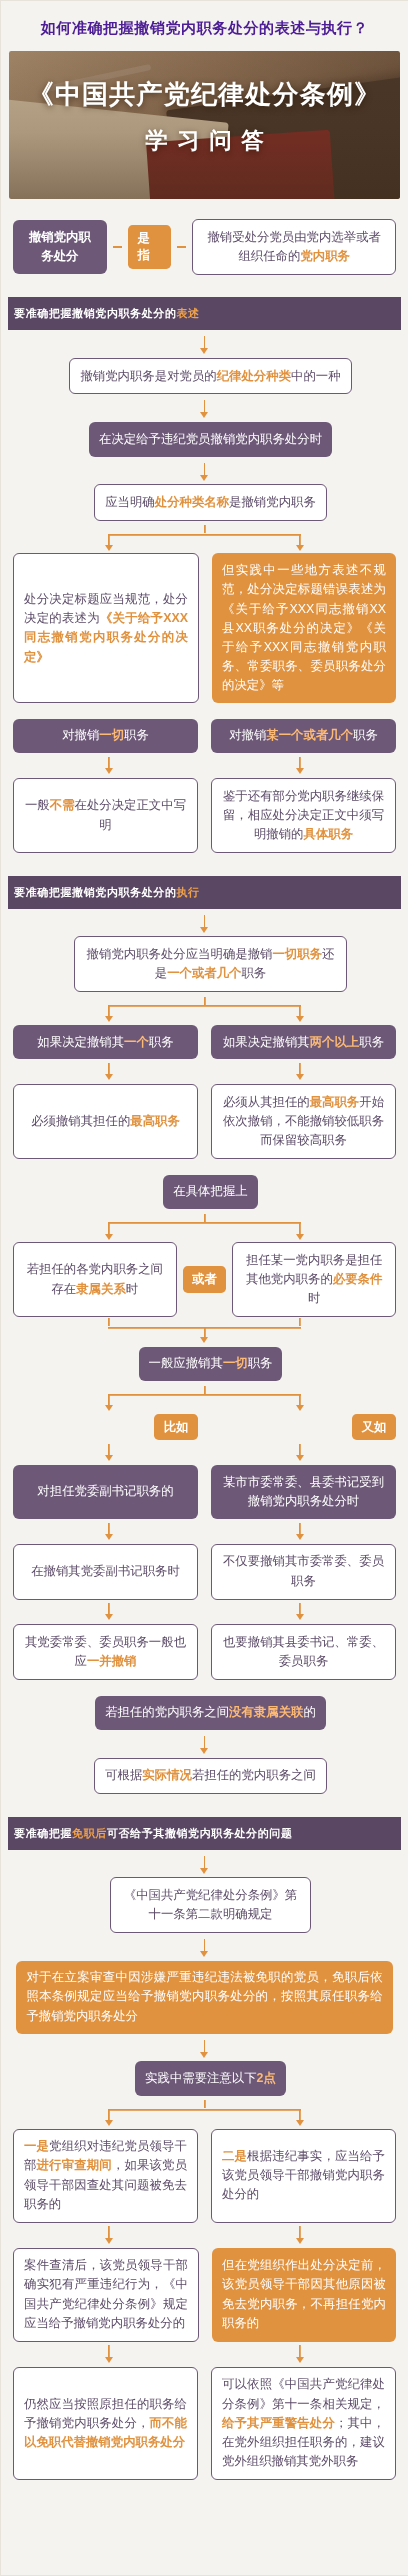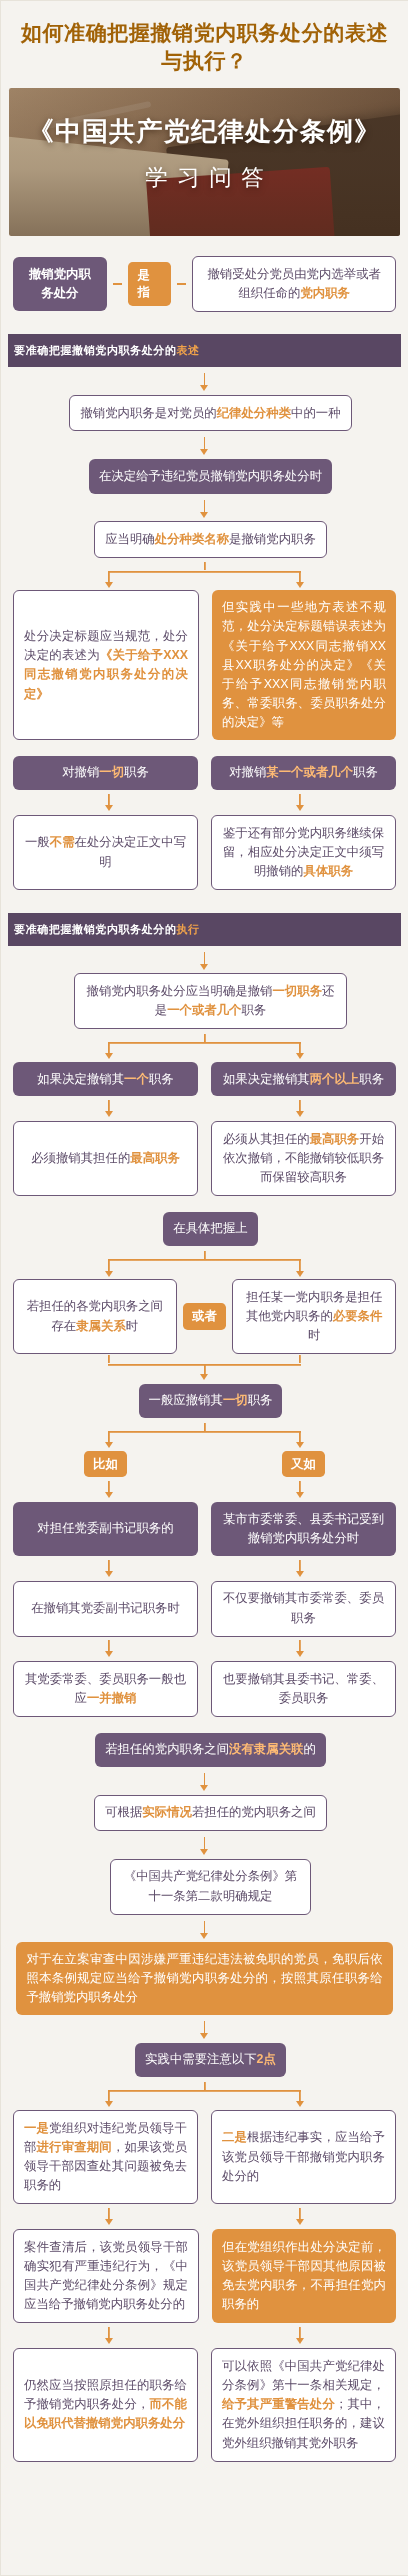--- a/index.html
+++ b/index.html
@@ -12,22 +12,22 @@
     width: 409px; min-height: 2576px;
     background: #f5f3ef;
     display: flex; flex-direction: column;
     border: 0.6px solid #e7e3da;
   }
 
   
   .page-title {
     margin: 18px 10.7px 13px;
     text-align: center;
-    font-size: 21px; font-weight: bold;
-    color: #a16207; letter-spacing: 0.6px;
+    font-size: 15px; font-weight: bold;
+    color: #4c1d95; letter-spacing: 0.6px;
   }
 
   
   .hero {
     position: relative; margin: 0 8.3px; height: 148px;
     border-radius: 2.4px; overflow: hidden;
     background: linear-gradient(120deg, #b49777 0%, #96775a 45%, #6d523c 100%);
   }
   .hero .hs { position: absolute; border-radius: 3.6px; }
   .hs1 { right: -30px; bottom: -41px; width: 255px; height: 148px; background: #4d3a2b; transform: rotate(-8deg); box-shadow: 0 -3.6px 10.7px rgba(0,0,0,.25); }
@@ -37,21 +37,21 @@
   .hero::after {
     content: ""; position: absolute; inset: 0;
     background: linear-gradient(rgba(62,41,24,.18) 0%, rgba(62,41,24,.30) 55%, rgba(62,41,24,.55) 100%);
   }
   .hero-text { position: absolute; inset: 0; z-index: 2; display: flex; flex-direction: column; align-items: center; justify-content: center; padding-bottom: 18px; }
   .hero-title {
     color: #fff; font-size: 26px; font-weight: bold; letter-spacing: 1.2px;
     text-shadow: 0 1.8px 6px rgba(40,20,5,.6);
   }
   .hero-sub {
-    margin-top: 13px; color: #fff; font-size: 22.5px; font-weight: normal;
+    margin-top: 13px; color: #fff; font-size: 22.5px; font-weight: bold;
     letter-spacing: 9.5px; text-indent: 9.5px;
     text-shadow: 0 1.8px 6px rgba(40,20,5,.6);
   }
 
   
   .box {
     border-radius: 6px; padding: 7.7px 10px;
     font-size: 12.4px; line-height: 1.55;
     display: flex; align-items: center; justify-content: center;
     text-align: center;
@@ -113,21 +113,21 @@
     background-repeat: no-repeat;
     background-size: 1.8px 12px, 1.8px 12px;
     background-position: 25% 0, 75% 0; }
   .arr2::before, .arr2::after { content: ""; position: absolute; top: 11.3px; border: 4.1px solid transparent; border-top: 6px solid #e0923f; }
   .arr2::before { left: calc(25% - 3.6px); }
   .arr2::after  { left: calc(75% - 4.7px); }
 
   
   .row2 { display: flex; gap: 13px; margin: 0 12px; align-items: stretch; }
   .row2 > .box { flex: 1; }
-  .colc { flex: 1; display: flex; justify-content: center; align-items: center; }
+  .colc { flex: 1; display: flex; justify-content: flex-end; align-items: center; }
   .row-or { display: flex; gap: 6px; margin: 0 12px; align-items: center; }
   .row-or > .box { flex: 1; align-self: stretch; }
 
   
   .def-row { display: flex; align-items: center; justify-content: center; margin: 20px 12px 0; gap: 6px; }
   .def-term { width: 96px; font-weight: bold; }
   .def-meaning { width: 209px; }
   .dline { width: 9.5px; height: 1.8px; background: #e0923f; }
   .mt-m { margin-top: 15.4px; }
 </style>
@@ -314,20 +314,21 @@
 
   <div class="box b-purple fit mt-m">
     <p class="t"><span>若担任的党内职务之间</span><span class="hl">没有隶属关联</span><span>的</span></p>
   </div>
   <div class="arrow"></div>
 
   <div class="box b-white fit">
     <p class="t"><span>可根据</span><span class="hl">实际情况</span><span>若担任的党内职务之间</span></p>
   </div>
 
+  <div class="sec-header"><span>要准确把握</span><span class="hl">免职后</span><span>可否给予其撤销党内职务处分的问题</span></div>
   <div class="arrow"></div>
 
   <div class="box b-white fit" style="max-width:201px">
     <p class="t">《中国共产党纪律处分条例》第十一条第二款明确规定</p>
   </div>
   <div class="arrow"></div>
 
   <div class="box b-orange ta-j" style="margin:0 15.4px">
     <p class="t">对于在立案审查中因涉嫌严重违纪违法被免职的党员，免职后依照本条例规定应当给予撤销党内职务处分的，按照其原任职务给予撤销党内职务处分</p>
   </div>

